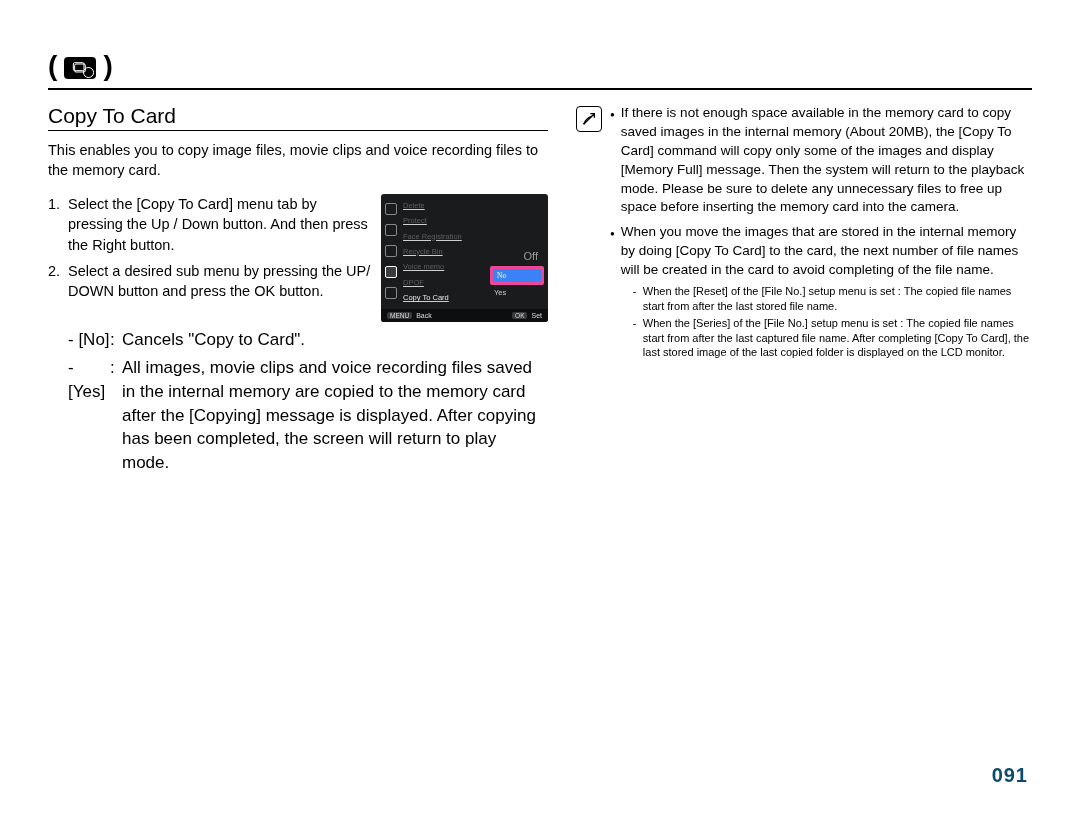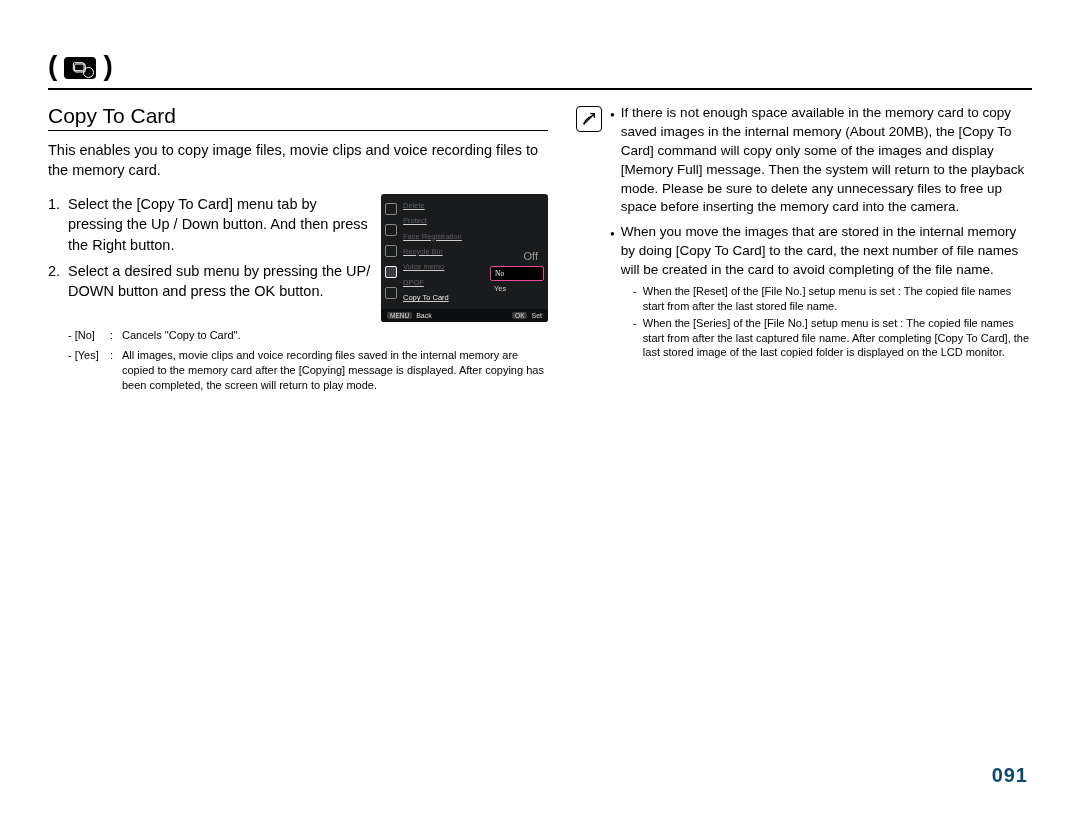--- a/index.html
+++ b/index.html
@@ -16,35 +16,35 @@
   .col-right { width: 480px; display: flex; gap: 8px; }
   .subhead { font-size: 21px; font-weight: normal; color: #000; margin-bottom: 2px; }
   hr.sub-rule { border: none; border-top: 1px solid #000; margin-bottom: 10px; }
   .body-text { font-size: 14.5px; line-height: 1.35; }
   .step-row { display: flex; align-items: flex-start; gap: 10px; margin-top: 14px; }
   .step-text { width: 325px; font-size: 14.5px; line-height: 1.4; }
   .ol { list-style: none; }
   .ol li { display: flex; margin-bottom: 6px; }
   .ol .num { width: 20px; flex-shrink: 0; }
   .sublist { margin-top: 6px; }
-  .sublist .row { display: flex; font-size: 11px; line-height: 1.4; margin-bottom: 4px; }
+  .sublist .row { display: flex; font-size: 17px; line-height: 1.4; margin-bottom: 4px; }
   .sublist .tag { width: 62px; flex-shrink: 0; padding-left: 20px; }
   .sublist .colon { width: 12px; flex-shrink: 0; }
   .sublist .desc { flex: 1; }
   
   .lcd { width: 168px; height: 128px; background: #1a1b1d; border-radius: 3px; font-size: 8px; color: #cfcfcf; position: relative; overflow: hidden; }
   .lcd-left { position: absolute; left: 0; top: 0; bottom: 14px; width: 20px; display: flex; flex-direction: column; justify-content: space-around; align-items: center; padding: 4px 0; }
   .lcd-left .ic { width: 12px; height: 12px; border: 1px solid #888; border-radius: 2px; }
   .lcd-left .ic.active { background: #3a3c3f; border-color: #fff; }
   .lcd-menu { position: absolute; left: 22px; top: 4px; right: 64px; bottom: 16px; display: flex; flex-direction: column; justify-content: space-around; text-decoration: underline; }
   .lcd-menu .mi { color: #5e5f61; font-size: 7.5px; line-height: 1.1; }
   .lcd-menu .mi.on { color: #e8e8e8; }
   .lcd-sub { position: absolute; right: 4px; top: 72px; width: 54px; }
   .lcd-sub .opt { font-size: 7.5px; padding: 2px 4px; margin-bottom: 1px; border-radius: 2px; }
-  .lcd-sub .opt.sel { background: #000000; color: #fff; border: 1px solid #ec4899; font-family: Liberation Serif, serif; }
+  .lcd-sub .opt.sel { background: #3b82f6; color: #fff; border: 3px solid #ec4899; font-family: Liberation Serif, serif; }
   .lcd-sub .opt.plain { color: #cfcfcf; }
   .lcd-val { position: absolute; right: 10px; top: 56px; font-size: 11px; color: #9a9a9a; }
   .lcd-foot { position: absolute; left: 0; right: 0; bottom: 0; height: 13px; background: #0d0e0f; display: flex; align-items: center; gap: 4px; padding: 0 6px; font-size: 7px; color: #dcdcdc; }
   .lcd-foot .btn { background: #3a3a3a; border-radius: 2px; padding: 0 3px; font-size: 6.5px; }
   
   .note-icon { width: 26px; height: 26px; border: 1.5px solid #000; border-radius: 4px; display: flex; align-items: center; justify-content: center; flex-shrink: 0; margin-top: 2px; }
   .note-icon svg { width: 16px; height: 16px; }
   .note-body { flex: 1; font-size: 13.5px; line-height: 1.4; }
   .note-body ul { list-style: none; }
   .note-body ul > li { display: flex; margin-bottom: 6px; }

